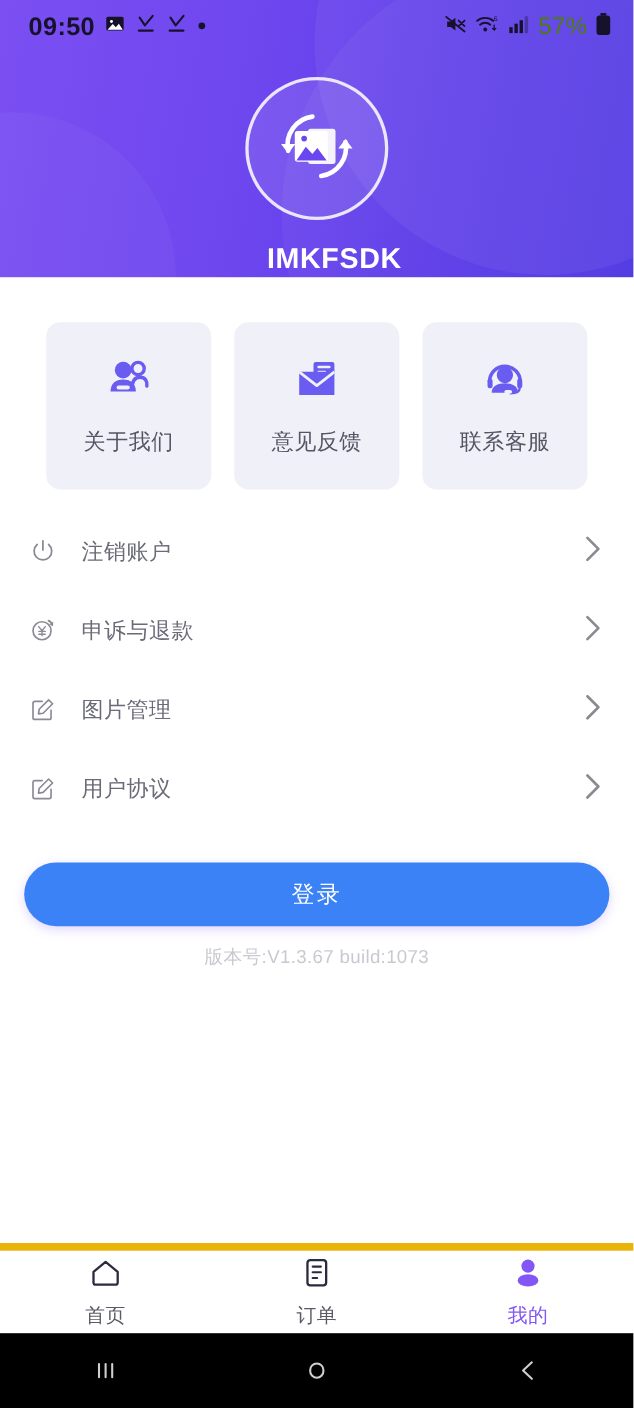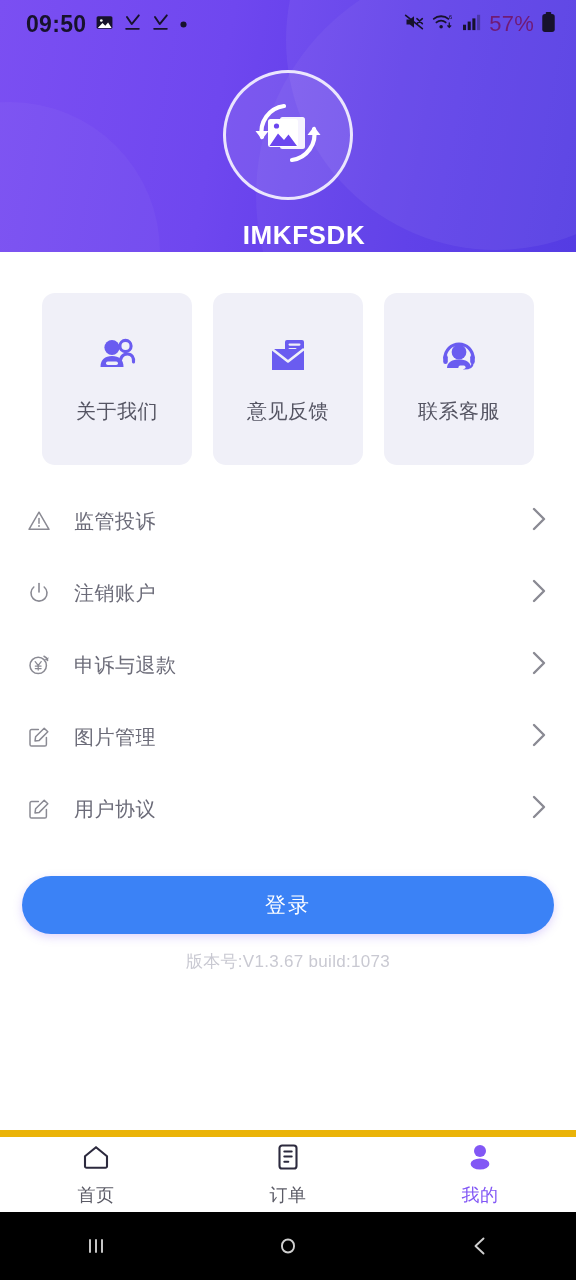--- a/index.html
+++ b/index.html
@@ -13,21 +13,21 @@
   
   .statusbar {
     position:relative; z-index:3;
     height:48px; flex:0 0 48px;
     display:flex; align-items:center; justify-content:space-between;
     padding:0 20px 0 26px; color:#1b1430;
   }
   .sb-left { display:flex; align-items:center; gap:9px; }
   .sb-time { font-size:23px; font-weight:700; letter-spacing:.3px; color:#17122c; }
   .sb-right { display:flex; align-items:center; gap:7px; }
-  .sb-pct { font-size:22px; color:#701a75; letter-spacing:.2px; }
+  .sb-pct { font-size:22px; color:#4d7c0f; letter-spacing:.2px; }
   .ic { display:block; }
 
   
   .header {
     position:relative; flex:0 0 252px; height:252px;
     background:linear-gradient(100deg,#7b4ff2 0%,#6f47ef 38%,#5a3ae8 72%,#4d34e2 100%);
     overflow:hidden;
     display:flex; flex-direction:column; align-items:center;
     margin-top:-48px; padding-top:48px;
   }
@@ -57,21 +57,21 @@
     position:relative; z-index:2;
     margin-top:20px; color:#fff; font-size:26px; font-weight:bold; letter-spacing:.6px;margin-left:32px;
   }
 
   
   .cards {
     display:flex; justify-content:space-between;
     padding:41px 42px 0 42px;
   }
   .card {
-    width:150px; height:172px; border-radius:13px;
+    width:150px; height:152px; border-radius:13px;
     background:#f0f0f8;
     display:flex; flex-direction:column; align-items:center; justify-content:center;
     gap:16px;
   }
   .card-label { font-size:20px; color:#555563; letter-spacing:.5px; }
 
   
   .list { padding:20px 26px 0 26px; }
   .list-item {
     height:72px; display:flex; align-items:center; gap:22px;
@@ -250,35 +250,20 @@
           <rect x="21.5" y="31.5" width="7" height="3.4" rx="1.7" fill="#f0f0f8"></rect>
         </svg>
       </span>
       <span class="card-label">联系客服</span>
     </div>
 
   </div>
 
   <div class="list">
 
-    <div class="list-item">
-      <span class="li-icon">
-        <svg width="24" height="24" viewBox="0 0 24 24">
-            <path d="M12 3.2 L22 20.3 H2 Z" stroke="#8a8a93" stroke-width="1.5" fill="none" stroke-linejoin="round"></path>
-            <path d="M12 9.5 V14.2" stroke="#8a8a93" stroke-width="1.5" stroke-linecap="round"></path>
-            <circle cx="12" cy="17" r=".95" fill="#8a8a93"></circle>
-          </svg>
-      </span>
-      <span class="li-label">监管投诉</span>
-      <span class="li-chev">
-        <svg width="17" height="26" viewBox="0 0 17 26">
-            <path d="M3 3 L13 13 L3 23" stroke="#8a8a93" stroke-width="2.4" fill="none" stroke-linecap="round" stroke-linejoin="round"></path>
-          </svg>
-      </span>
-    </div>
 
     <div class="list-item">
       <span class="li-icon">
         <svg width="24" height="24" viewBox="0 0 24 24">
             <path d="M6.8 6 A8 8 0 1 0 17.2 6" stroke="#8a8a93" stroke-width="1.6" fill="none" stroke-linecap="round"></path>
             <path d="M12 2.6 V11" stroke="#8a8a93" stroke-width="1.6" stroke-linecap="round"></path>
           </svg>
       </span>
       <span class="li-label">注销账户</span>
       <span class="li-chev">

